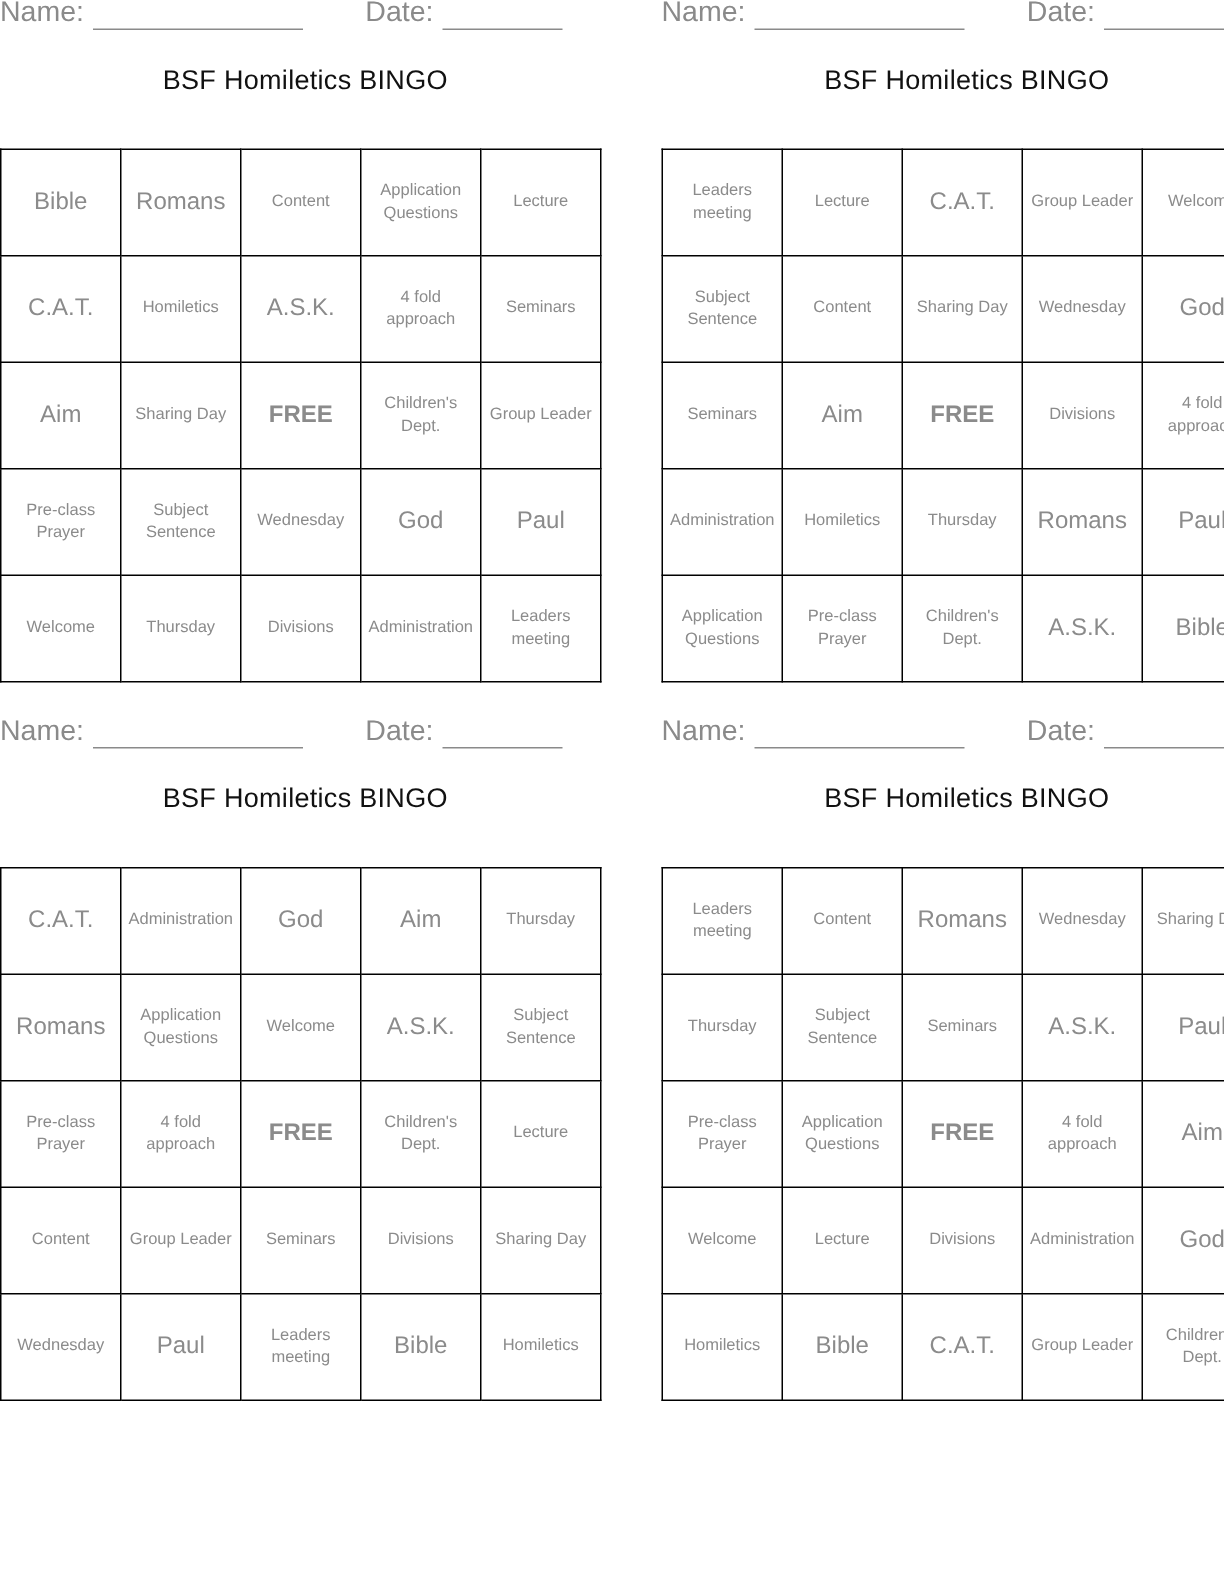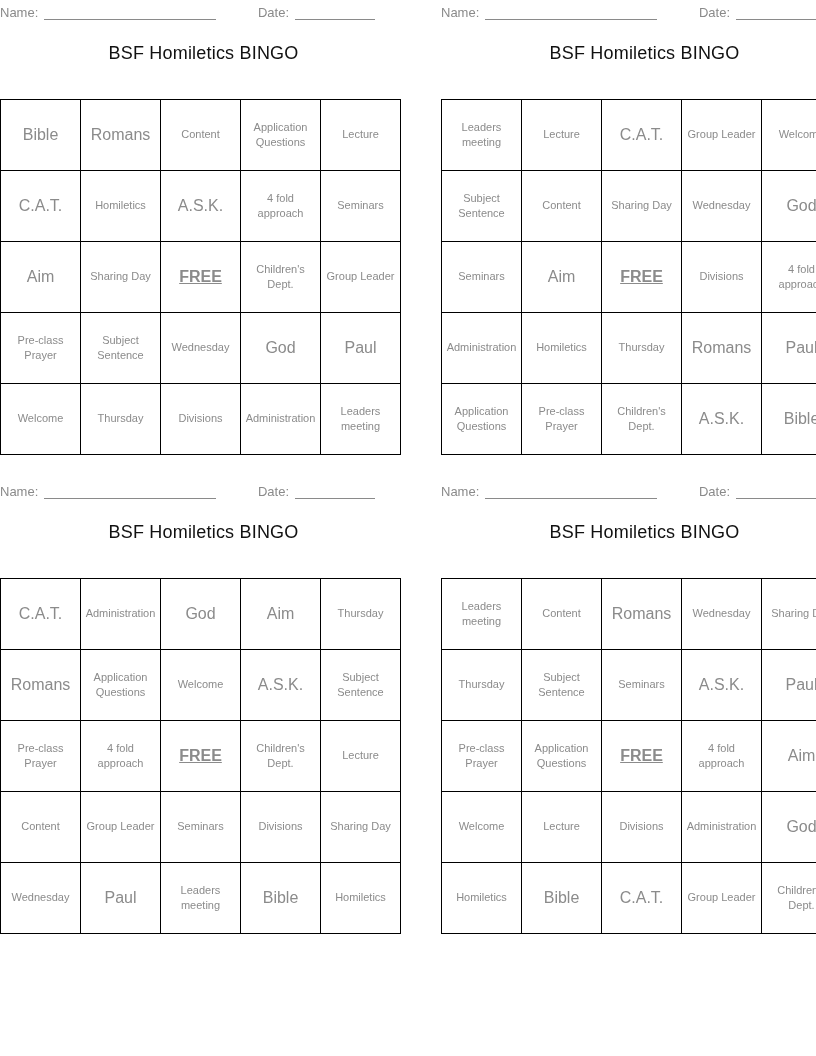--- a/index.html
+++ b/index.html
@@ -21,21 +21,21 @@
   }
   .card-block:nth-child(1) { left: 0px;   top: 4px; }
   .card-block:nth-child(2) { left: 441px; top: 4px; }
   .card-block:nth-child(3) { left: 0px;   top: 483px; }
   .card-block:nth-child(4) { left: 441px; top: 483px; }
 
   .name-row {
     display: flex;
     align-items: flex-end;
     height: 16px;
-    font-size: 13px;
+    font-size: 19px;
     color: var(--label, #8a8a8a);
     white-space: nowrap;
   }
   .line {
     display: inline-block;
     height: 14px;
     border-bottom: 1px solid var(--label, #8a8a8a);
   }
   .name-line { flex: 1; margin-left: 6px; margin-right: 42px; }
   .date-line { width: 80px; margin-left: 6px; }
@@ -64,21 +64,20 @@
     padding: 0 2px;
     color: var(--cell, #8b8b8b);
     line-height: 1.4;
     overflow: hidden;
   }
   td.big   { font-size: 16px; }
   td.small { font-size: 11px; }
   td.free  {
     font-size: 16px;
     font-weight: bold;
-    text-decoration: underline;
     color: var(--free, #5e5e5e);
   }
 </style>
 </head>
 <body>
 
 <div class="sheet" id="cards">
   <div class="card-block">
     <div class="name-row">
       <span>Name:</span>

